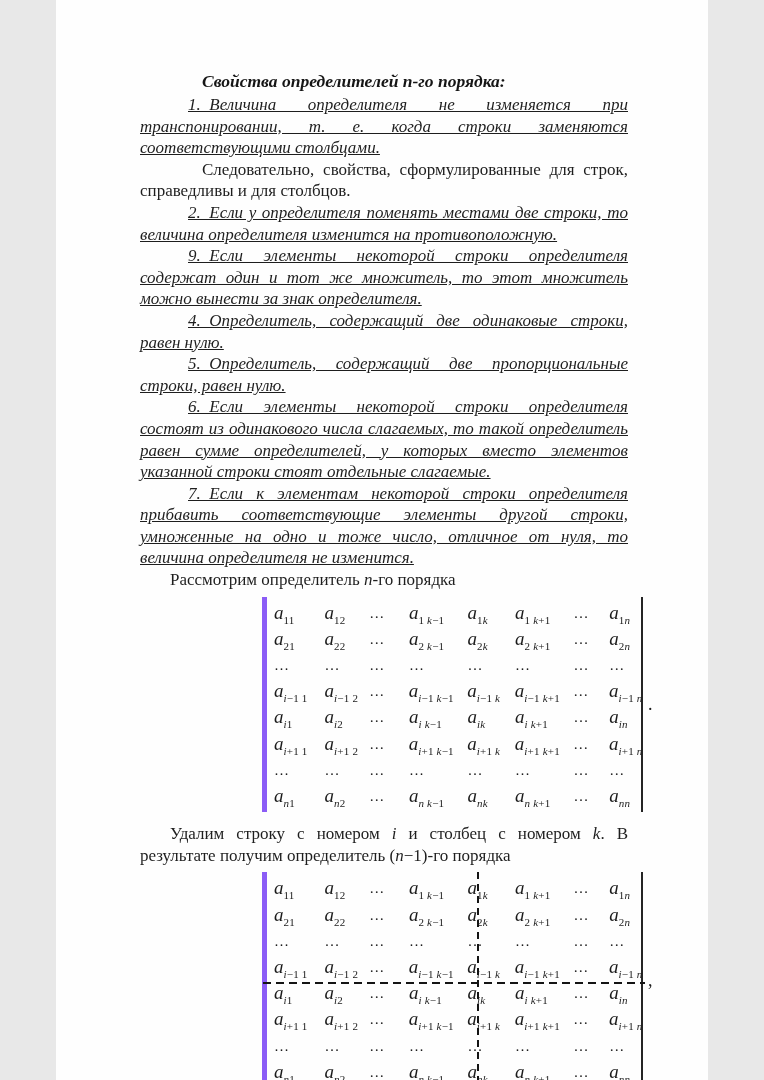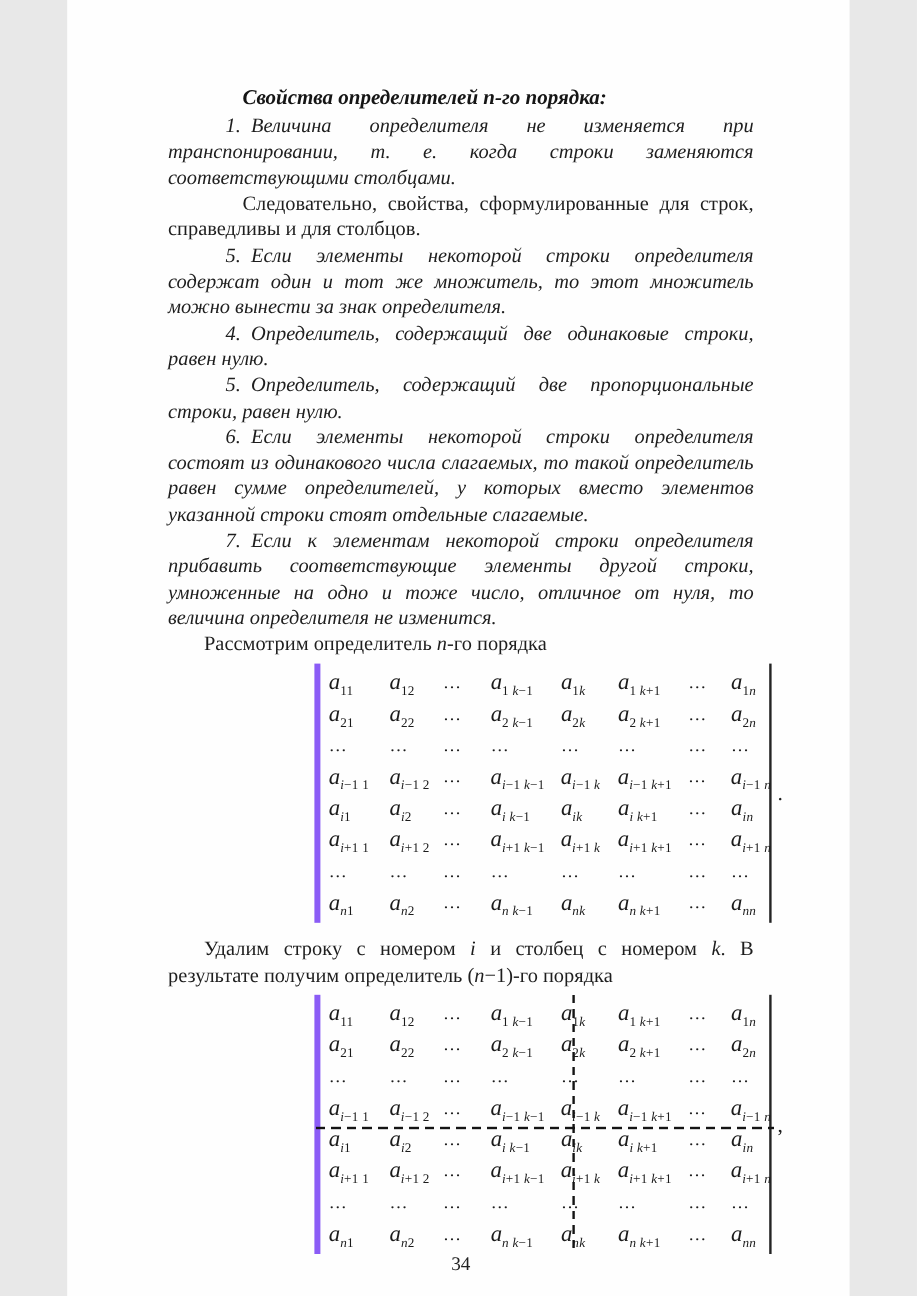--- a/index.html
+++ b/index.html
@@ -17,21 +17,21 @@
   .heading{
     font-size:17.5px;line-height:22px;
     font-weight:bold;font-style:italic;
     text-indent:62px;margin:0 0 2px 0;color:#151515;
   }
   .para{
     font-size:17px;line-height:21.6px;
     margin:0;text-align:justify;
   }
   .para .it{font-style:italic;}
-  .item{font-style:italic;text-indent:48px;}
+  .item{font-style:italic;text-indent:48px;text-decoration:underline;}
   .note{text-indent:62px;}
   .intro{text-indent:30px;}
   .between-wrap{margin-top:11px;}
   
   .matrix-line{
     display:flex;align-items:center;
     margin-left:122px;margin-top:6px;
   }
   .mwrap{
     position:relative;
@@ -82,21 +82,22 @@
   }
 </style>
 </head>
 <body>
 
 <div class="page">
   <div class="heading">Свойства определителей n-го порядка:</div>
   <div id="paragraphs">
       <p class="para item"><span class="it">1. Величина определителя не изменяется при транспонировании, т. е. когда строки заменяются соответствующими столбцами.</span></p>
       <p class="para note"><span>Следовательно, свойства, сформулированные для строк, справедливы и для столбцов.</span></p>
-      <p class="para item"><span class="it">5. Если элементы некоторой строки определителя содержат один и тот же множитель, то этот множитель можно вынести за знак определителя.</span></p>
+      <p class="para item"><span class="it">2. Если у определителя поменять местами две строки, то величина определителя изменится на противоположную.</span></p>
+      <p class="para item"><span class="it">9. Если элементы некоторой строки определителя содержат один и тот же множитель, то этот множитель можно вынести за знак определителя.</span></p>
       <p class="para item"><span class="it">4. Определитель, содержащий две одинаковые строки, равен нулю.</span></p>
       <p class="para item"><span class="it">5. Определитель, содержащий две пропорциональные строки, равен нулю.</span></p>
       <p class="para item"><span class="it">6. Если элементы некоторой строки определителя состоят из одинакового числа слагаемых, то такой определитель равен сумме определителей, у которых вместо элементов указанной строки стоят отдельные слагаемые.</span></p>
       <p class="para item"><span class="it">7. Если к элементам некоторой строки определителя прибавить соответствующие элементы другой строки, умноженные на одно и тоже число, отличное от нуля, то величина определителя не изменится.</span></p>
       <p class="para intro"><span>Рассмотрим определитель </span><span class="it">n</span><span>-го порядка</span></p>
     </div>
   <div id="matrix-1">
       <div class="matrix-line">
         <div class="mwrap">
           <div class="mrow">

